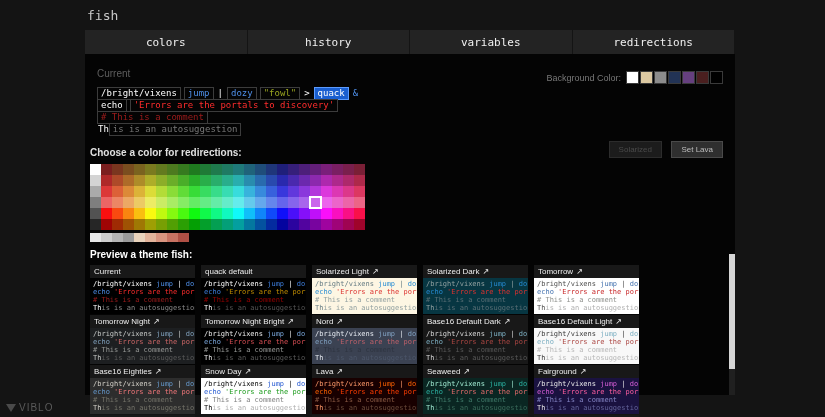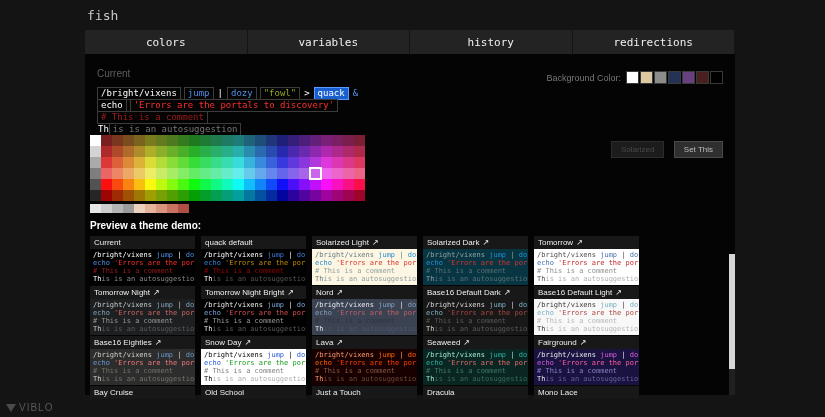--- a/index.html
+++ b/index.html
@@ -73,22 +73,22 @@
   <div class="watermark">
     <span class="wm-tri"></span>
     <span>VIBLO</span>
   </div>
 
   <div class="content">
     <div class="app-title">fish</div>
 
     <div class="tab-bar">
         <div class="tab">colors</div>
+        <div class="tab">history</div>
         <div class="tab">variables</div>
-        <div class="tab">history</div>
         <div class="tab">redirections</div>
       </div>
 
     <div class="panel">
 
       <div class="current-label">Current</div>
 
       <div class="bg-color">
         <div>
           <span class="bg-label">Background Color:</span><span class="bg-swatches"><span style="background: rgb(255, 255, 255);"></span><span style="background: rgb(220, 201, 162);"></span><span style="background: rgb(140, 140, 140);"></span><span style="background: rgb(34, 51, 85);"></span><span style="background: rgb(102, 64, 127);"></span><span style="background: rgb(74, 31, 31);"></span><span style="background: rgb(0, 0, 0);"></span></span>
@@ -114,34 +114,35 @@
           <span class="tok t-comment"># This is a comment</span>
         </div>
         <div class="sline">
           <span class="plain tight t-fg">Th</span>
           <span class="tok t-auto">is is an autosuggestion</span>
         </div>
       </div>
 
       <div class="action-buttons">
         <button class="btn btn-disabled">Solarized</button>
-        <button class="btn">Set This</button>
-      </div>
-
+        <button class="btn">Set Lava</button>
+      </div>
+
+      <div class="picker-label">Choose a color for redirections:</div>
       <div class="palette">
           <div class="prow"><div class="pcell" style="background: rgb(255, 255, 255);"></div><div class="pcell" style="background: rgb(122, 31, 31);"></div><div class="pcell" style="background: rgb(122, 54, 31);"></div><div class="pcell" style="background: rgb(122, 77, 31);"></div><div class="pcell" style="background: rgb(122, 99, 31);"></div><div class="pcell" style="background: rgb(122, 122, 31);"></div><div class="pcell" style="background: rgb(99, 122, 31);"></div><div class="pcell" style="background: rgb(77, 122, 31);"></div><div class="pcell" style="background: rgb(54, 122, 31);"></div><div class="pcell" style="background: rgb(31, 122, 31);"></div><div class="pcell" style="background: rgb(31, 122, 54);"></div><div class="pcell" style="background: rgb(31, 122, 77);"></div><div class="pcell" style="background: rgb(31, 122, 99);"></div><div class="pcell" style="background: rgb(31, 122, 122);"></div><div class="pcell" style="background: rgb(31, 99, 122);"></div><div class="pcell" style="background: rgb(31, 77, 122);"></div><div class="pcell" style="background: rgb(31, 54, 122);"></div><div class="pcell" style="background: rgb(31, 31, 122);"></div><div class="pcell" style="background: rgb(54, 31, 122);"></div><div class="pcell" style="background: rgb(77, 31, 122);"></div><div class="pcell" style="background: rgb(99, 31, 122);"></div><div class="pcell" style="background: rgb(122, 31, 122);"></div><div class="pcell" style="background: rgb(122, 31, 99);"></div><div class="pcell" style="background: rgb(122, 31, 77);"></div><div class="pcell" style="background: rgb(122, 31, 54);"></div></div>
           <div class="prow"><div class="pcell" style="background: rgb(212, 212, 212);"></div><div class="pcell" style="background: rgb(174, 41, 41);"></div><div class="pcell" style="background: rgb(174, 74, 41);"></div><div class="pcell" style="background: rgb(174, 107, 41);"></div><div class="pcell" style="background: rgb(174, 140, 41);"></div><div class="pcell" style="background: rgb(174, 174, 41);"></div><div class="pcell" style="background: rgb(140, 174, 41);"></div><div class="pcell" style="background: rgb(107, 174, 41);"></div><div class="pcell" style="background: rgb(74, 174, 41);"></div><div class="pcell" style="background: rgb(41, 174, 41);"></div><div class="pcell" style="background: rgb(41, 174, 74);"></div><div class="pcell" style="background: rgb(41, 174, 107);"></div><div class="pcell" style="background: rgb(41, 174, 140);"></div><div class="pcell" style="background: rgb(41, 174, 174);"></div><div class="pcell" style="background: rgb(41, 140, 174);"></div><div class="pcell" style="background: rgb(41, 107, 174);"></div><div class="pcell" style="background: rgb(41, 74, 174);"></div><div class="pcell" style="background: rgb(41, 41, 174);"></div><div class="pcell" style="background: rgb(74, 41, 174);"></div><div class="pcell" style="background: rgb(107, 41, 174);"></div><div class="pcell" style="background: rgb(140, 41, 174);"></div><div class="pcell" style="background: rgb(174, 41, 174);"></div><div class="pcell" style="background: rgb(174, 41, 140);"></div><div class="pcell" style="background: rgb(174, 41, 107);"></div><div class="pcell" style="background: rgb(174, 41, 74);"></div></div>
           <div class="prow"><div class="pcell" style="background: rgb(170, 170, 170);"></div><div class="pcell" style="background: rgb(220, 56, 56);"></div><div class="pcell" style="background: rgb(220, 97, 56);"></div><div class="pcell" style="background: rgb(220, 138, 56);"></div><div class="pcell" style="background: rgb(220, 179, 56);"></div><div class="pcell" style="background: rgb(220, 220, 56);"></div><div class="pcell" style="background: rgb(179, 220, 56);"></div><div class="pcell" style="background: rgb(138, 220, 56);"></div><div class="pcell" style="background: rgb(97, 220, 56);"></div><div class="pcell" style="background: rgb(56, 220, 56);"></div><div class="pcell" style="background: rgb(56, 220, 97);"></div><div class="pcell" style="background: rgb(56, 220, 138);"></div><div class="pcell" style="background: rgb(56, 220, 179);"></div><div class="pcell" style="background: rgb(56, 220, 220);"></div><div class="pcell" style="background: rgb(56, 179, 220);"></div><div class="pcell" style="background: rgb(56, 138, 220);"></div><div class="pcell" style="background: rgb(56, 97, 220);"></div><div class="pcell" style="background: rgb(56, 56, 220);"></div><div class="pcell" style="background: rgb(97, 56, 220);"></div><div class="pcell" style="background: rgb(138, 56, 220);"></div><div class="pcell" style="background: rgb(179, 56, 220);"></div><div class="pcell" style="background: rgb(220, 56, 220);"></div><div class="pcell" style="background: rgb(220, 56, 179);"></div><div class="pcell" style="background: rgb(220, 56, 138);"></div><div class="pcell" style="background: rgb(220, 56, 97);"></div></div>
           <div class="prow"><div class="pcell" style="background: rgb(126, 126, 126);"></div><div class="pcell" style="background: rgb(236, 101, 101);"></div><div class="pcell" style="background: rgb(236, 134, 101);"></div><div class="pcell" style="background: rgb(236, 168, 101);"></div><div class="pcell" style="background: rgb(236, 202, 101);"></div><div class="pcell" style="background: rgb(236, 236, 101);"></div><div class="pcell" style="background: rgb(202, 236, 101);"></div><div class="pcell" style="background: rgb(168, 236, 101);"></div><div class="pcell" style="background: rgb(134, 236, 101);"></div><div class="pcell" style="background: rgb(101, 236, 101);"></div><div class="pcell" style="background: rgb(101, 236, 134);"></div><div class="pcell" style="background: rgb(101, 236, 168);"></div><div class="pcell" style="background: rgb(101, 236, 202);"></div><div class="pcell" style="background: rgb(101, 236, 236);"></div><div class="pcell" style="background: rgb(101, 202, 236);"></div><div class="pcell" style="background: rgb(101, 168, 236);"></div><div class="pcell" style="background: rgb(101, 134, 236);"></div><div class="pcell" style="background: rgb(101, 101, 236);"></div><div class="pcell" style="background: rgb(134, 101, 236);"></div><div class="pcell" style="background: rgb(168, 101, 236);"></div><div class="pcell sel" style="background: rgb(202, 101, 236);"></div><div class="pcell" style="background: rgb(236, 101, 236);"></div><div class="pcell" style="background: rgb(236, 101, 202);"></div><div class="pcell" style="background: rgb(236, 101, 168);"></div><div class="pcell" style="background: rgb(236, 101, 134);"></div></div>
           <div class="prow"><div class="pcell" style="background: rgb(82, 82, 82);"></div><div class="pcell" style="background: rgb(249, 16, 16);"></div><div class="pcell" style="background: rgb(249, 74, 16);"></div><div class="pcell" style="background: rgb(249, 133, 16);"></div><div class="pcell" style="background: rgb(249, 191, 16);"></div><div class="pcell" style="background: rgb(249, 249, 16);"></div><div class="pcell" style="background: rgb(191, 249, 16);"></div><div class="pcell" style="background: rgb(133, 249, 16);"></div><div class="pcell" style="background: rgb(74, 249, 16);"></div><div class="pcell" style="background: rgb(16, 249, 16);"></div><div class="pcell" style="background: rgb(16, 249, 74);"></div><div class="pcell" style="background: rgb(16, 249, 133);"></div><div class="pcell" style="background: rgb(16, 249, 191);"></div><div class="pcell" style="background: rgb(16, 249, 249);"></div><div class="pcell" style="background: rgb(16, 191, 249);"></div><div class="pcell" style="background: rgb(16, 133, 249);"></div><div class="pcell" style="background: rgb(16, 74, 249);"></div><div class="pcell" style="background: rgb(16, 16, 249);"></div><div class="pcell" style="background: rgb(74, 16, 249);"></div><div class="pcell" style="background: rgb(133, 16, 249);"></div><div class="pcell" style="background: rgb(191, 16, 249);"></div><div class="pcell" style="background: rgb(249, 16, 249);"></div><div class="pcell" style="background: rgb(249, 16, 191);"></div><div class="pcell" style="background: rgb(249, 16, 133);"></div><div class="pcell" style="background: rgb(249, 16, 74);"></div></div>
           <div class="prow"><div class="pcell" style="background: rgb(38, 38, 38);"></div><div class="pcell" style="background: rgb(159, 4, 4);"></div><div class="pcell" style="background: rgb(159, 43, 4);"></div><div class="pcell" style="background: rgb(159, 82, 4);"></div><div class="pcell" style="background: rgb(159, 120, 4);"></div><div class="pcell" style="background: rgb(159, 159, 4);"></div><div class="pcell" style="background: rgb(120, 159, 4);"></div><div class="pcell" style="background: rgb(82, 159, 4);"></div><div class="pcell" style="background: rgb(43, 159, 4);"></div><div class="pcell" style="background: rgb(4, 159, 4);"></div><div class="pcell" style="background: rgb(4, 159, 43);"></div><div class="pcell" style="background: rgb(4, 159, 82);"></div><div class="pcell" style="background: rgb(4, 159, 120);"></div><div class="pcell" style="background: rgb(4, 159, 159);"></div><div class="pcell" style="background: rgb(4, 120, 159);"></div><div class="pcell" style="background: rgb(4, 82, 159);"></div><div class="pcell" style="background: rgb(4, 43, 159);"></div><div class="pcell" style="background: rgb(4, 4, 159);"></div><div class="pcell" style="background: rgb(43, 4, 159);"></div><div class="pcell" style="background: rgb(82, 4, 159);"></div><div class="pcell" style="background: rgb(120, 4, 159);"></div><div class="pcell" style="background: rgb(159, 4, 159);"></div><div class="pcell" style="background: rgb(159, 4, 120);"></div><div class="pcell" style="background: rgb(159, 4, 82);"></div><div class="pcell" style="background: rgb(159, 4, 43);"></div></div>
           <div class="prow extra"><div class="pcell" style="background: rgb(230, 230, 230);"></div><div class="pcell" style="background: rgb(205, 205, 205);"></div><div class="pcell" style="background: rgb(180, 180, 180);"></div><div class="pcell" style="background: rgb(155, 155, 155);"></div><div class="pcell" style="background: rgb(233, 211, 188);"></div><div class="pcell" style="background: rgb(227, 180, 155);"></div><div class="pcell" style="background: rgb(217, 148, 127);"></div><div class="pcell" style="background: rgb(200, 114, 98);"></div><div class="pcell" style="background: rgb(176, 80, 69);"></div></div>
         </div>
 
-      <div class="preview-label">Preview a theme demo:</div>
+      <div class="preview-label">Preview a theme fish:</div>
       <div class="themes">
           <div class="card">
             <div class="card-title">Current</div>
             <div class="card-body" style="background: rgb(0, 0, 0);">
               <div><span style="color: rgb(255, 255, 255);">/bright/vixens </span><span style="color: rgb(79, 143, 232);">jump</span><span style="color: rgb(255, 255, 255);"> | </span><span style="color: rgb(79, 143, 232);">dozy</span></div>
               <div><span style="color: rgb(79, 143, 232);">echo </span><span style="color: rgb(255, 45, 45);">'Errors are the portals to discovery'</span></div>
               <div><span style="color: rgb(158, 28, 28);"># This is a comment</span></div>
               <div><span style="color: rgb(255, 255, 255);">Th</span><span style="color: rgb(136, 136, 136);">is is an autosuggestion</span></div>
             </div>
           </div>

